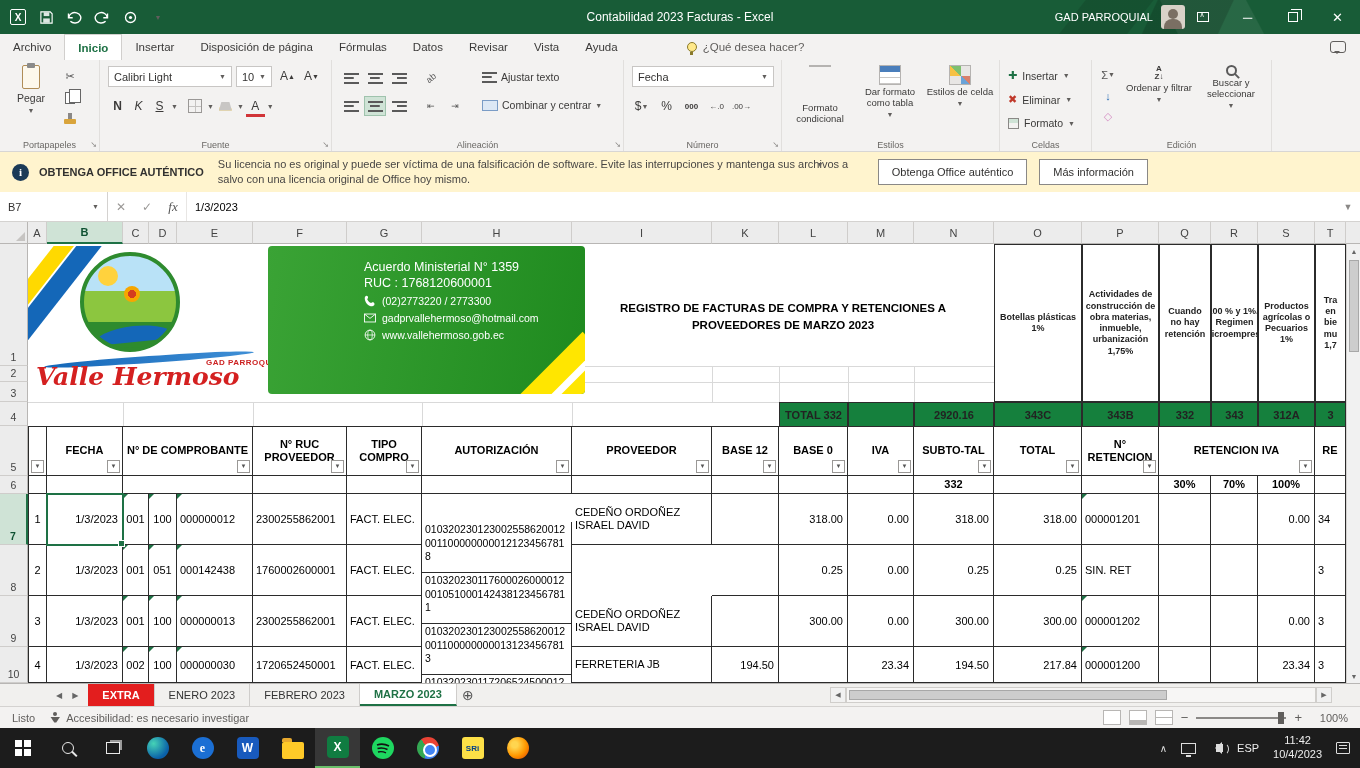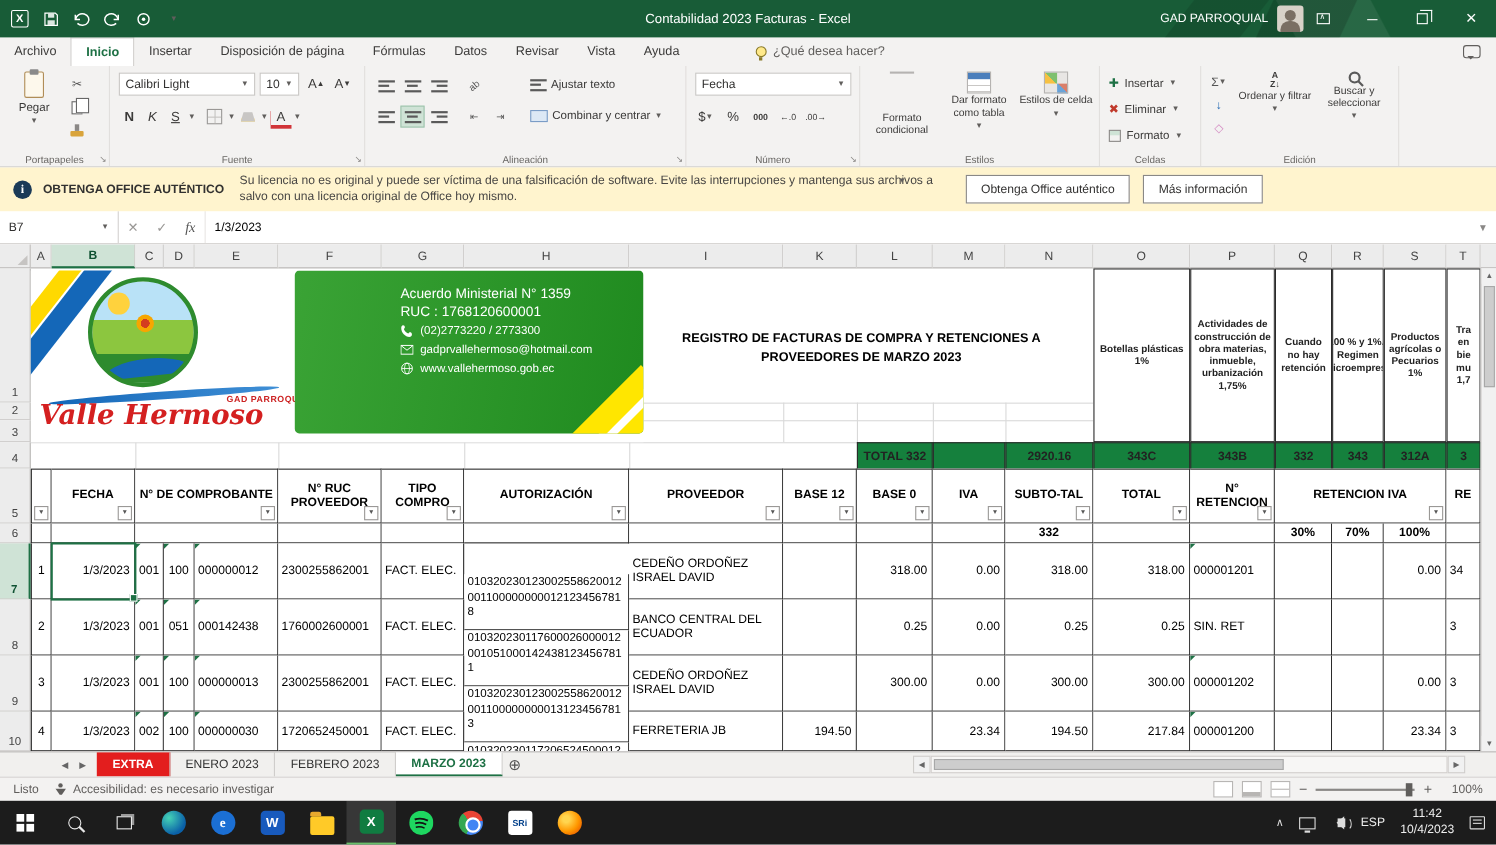--- a/index.html
+++ b/index.html
@@ -200,21 +200,21 @@
 .ic-task{width:14px;height:12px;border:1.4px solid #e8e8e8;box-shadow:3px -3px 0 -1px #9a9a9a;}
 .appsq{width:22px;height:22px;border-radius:4px;display:flex;align-items:center;justify-content:center;font-weight:bold;color:#fff;font-size:12px;}
 .edge1{background:radial-gradient(circle at 30% 30%,#45d3b6,#0a60a8 70%);border-radius:50%;}
 .edge2{background:#1b6fd4;border-radius:50%;font-family:"Liberation Serif",serif;}
 .word{background:#185abd;}
 .folder{width:22px;height:17px;background:#ffca28;border-radius:2px;position:relative;margin-top:4px;}
 .folder::before{content:"";position:absolute;left:0;top:-4px;width:10px;height:4px;background:#e8a92e;border-radius:2px 2px 0 0;}
 .excel{background:#107c41;}
 .chrome{width:22px;height:22px;border-radius:50%;background:conic-gradient(from -40deg,#ea4335 0 120deg,#4285f4 120deg 240deg,#34a853 240deg 360deg);position:relative;}
 .chrome::after{content:"";position:absolute;left:6px;top:6px;width:10px;height:10px;border-radius:50%;background:#4285f4;border:2px solid #fff;}
-.sri{background:#ffffff;color:#003f8a;font-size:8px;border-radius:3px;}
+.sri{background:#fde047;color:#003f8a;font-size:8px;border-radius:3px;}
 .firefox{width:22px;height:22px;border-radius:50%;background:radial-gradient(circle at 35% 35%,#ffd54f 15%,#ff9800 55%,#e65100 90%);}
 .tray{margin-left:auto;display:flex;align-items:center;gap:14px;padding-right:10px;height:40px;}
 .ic-chev{font-size:10px;color:#ddd;}
 .ic-mon{width:15px;height:11px;border:1.4px solid #ddd;position:relative;}
 .ic-mon::after{content:"";position:absolute;left:4px;bottom:-4px;width:5px;height:2px;background:#ddd;}
 .ic-spk{width:7px;height:8px;background:#ddd;position:relative;margin-left:6px;}
 .ic-spk::before{content:"";position:absolute;left:-7px;top:-2px;border:6px solid transparent;border-right:7px solid #ddd;}
 .ic-spk::after{content:"";position:absolute;right:-6px;top:-1px;width:8px;height:10px;border:1.5px solid transparent;border-right-color:#ddd;border-radius:50%;}
 .tk-lang{font-size:11px;color:#eee;}
 .tk-clock{font-size:11px;color:#eee;text-align:center;line-height:1.25;}
@@ -692,21 +692,20 @@
     <div class="tc cT r7 al">34</div>
 
     <div class="tc cA r8 bl ac">2</div>
     <div class="tc cB r8 ar">1/3/2023</div>
     <div class="tc cC r8 ac tri">001</div>
     <div class="tc cD r8 ac tri">051</div>
     <div class="tc cE r8 al tri">000142438</div>
     <div class="tc cF r8 al">1760002600001</div>
     <div class="tc cG r8 al">FACT. ELEC.</div>
     <div class="tc cH r8 auth">0103202301176000260000120010510001424381234567811</div>
-    <div class="tc cI r8 al wrap">BANCO CENTRAL DEL ECUADOR</div>
     <div class="tc cK r8 ar"></div>
     <div class="tc cL r8 ar">0.25</div>
     <div class="tc cM r8 ar">0.00</div>
     <div class="tc cN r8 ar">0.25</div>
     <div class="tc cO r8 ar">0.25</div>
     <div class="tc cP r8 al">SIN. RET</div>
     <div class="tc cQ r8"></div>
     <div class="tc cR r8"></div>
     <div class="tc cS r8 ar"></div>
     <div class="tc cT r8 al">3</div>

